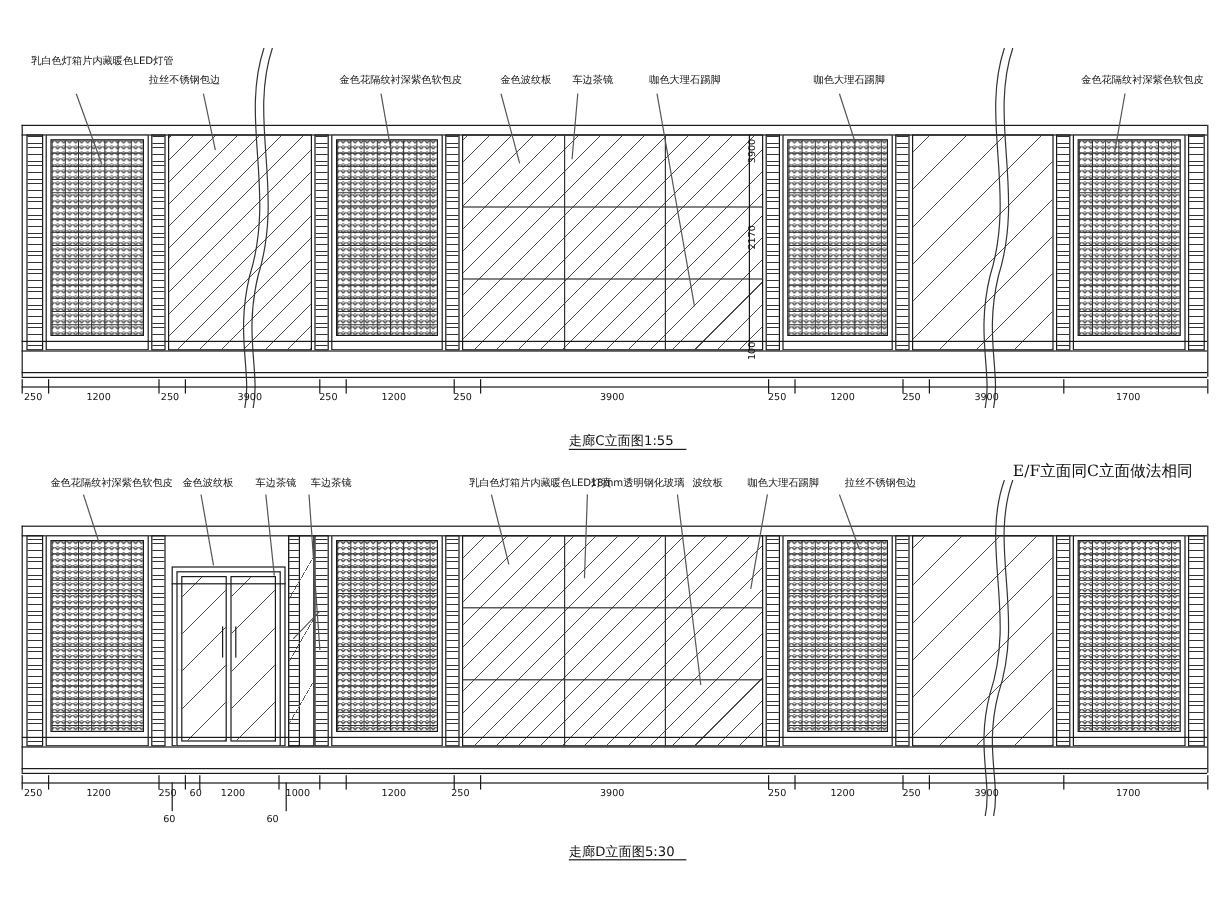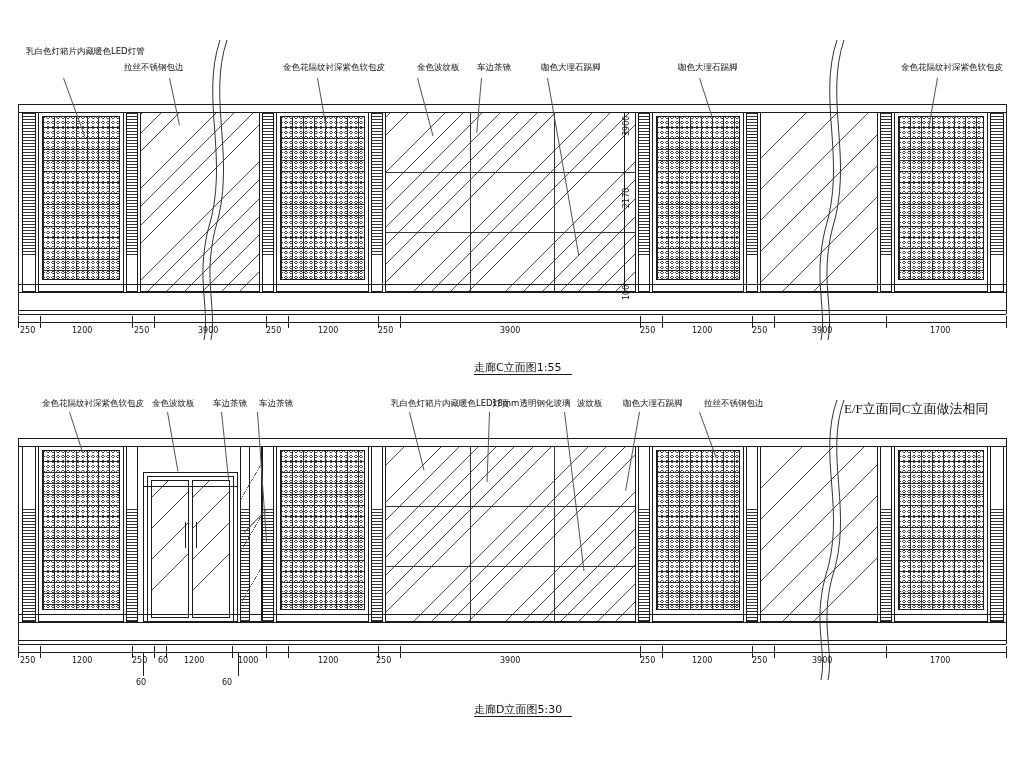--- a/index.html
+++ b/index.html
@@ -174,21 +174,21 @@
     <div class="dimtxt" style="left:640px;top:326px;">250</div>
     <div class="dimtxt" style="left:692px;top:326px;">1200</div>
     <div class="dimtxt" style="left:752px;top:326px;">250</div>
     <div class="dimtxt" style="left:812px;top:326px;">3900</div>
     <div class="dimtxt" style="left:930px;top:326px;">1700</div>
 
     <div class="title" style="left:474px;top:360px;">走廊C立面图1:55</div>
     <div class="hline" style="left:474px;top:374px;width:98px;"></div>
   </div>
 
-  <div class="note" style="left:844px;top:400px;font-family:Liberation Serif, serif;">E/F立面同C立面做法相同</div>
+  <div class="note" style="left:844px;top:384px;">E/F立面同C立面做法相同</div>
 
   <div class="abs" style="left:0;top:390px;width:1024px;height:340px;">
 
     <div class="hline" style="left:18px;top:48px;width:988px;"></div>
     <div class="hline" style="left:18px;top:56px;width:988px;"></div>
 
     <div class="hline" style="left:18px;top:232px;width:988px;"></div>
     <div class="hline" style="left:18px;top:250px;width:988px;"></div>
     <div class="hline" style="left:18px;top:254px;width:988px;"></div>
     <div class="vline" style="left:18px;top:48px;height:206px;"></div>

